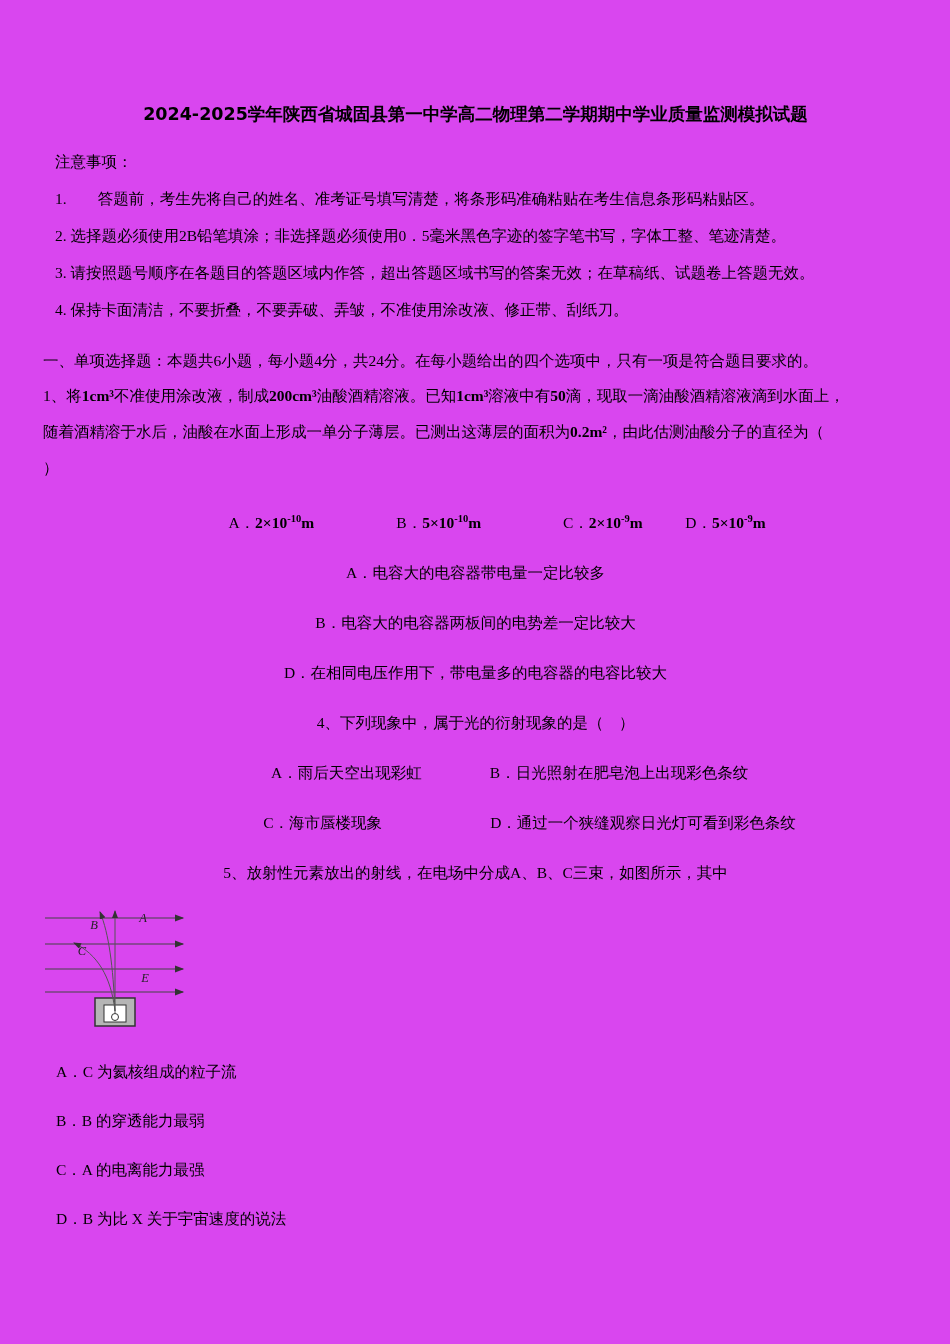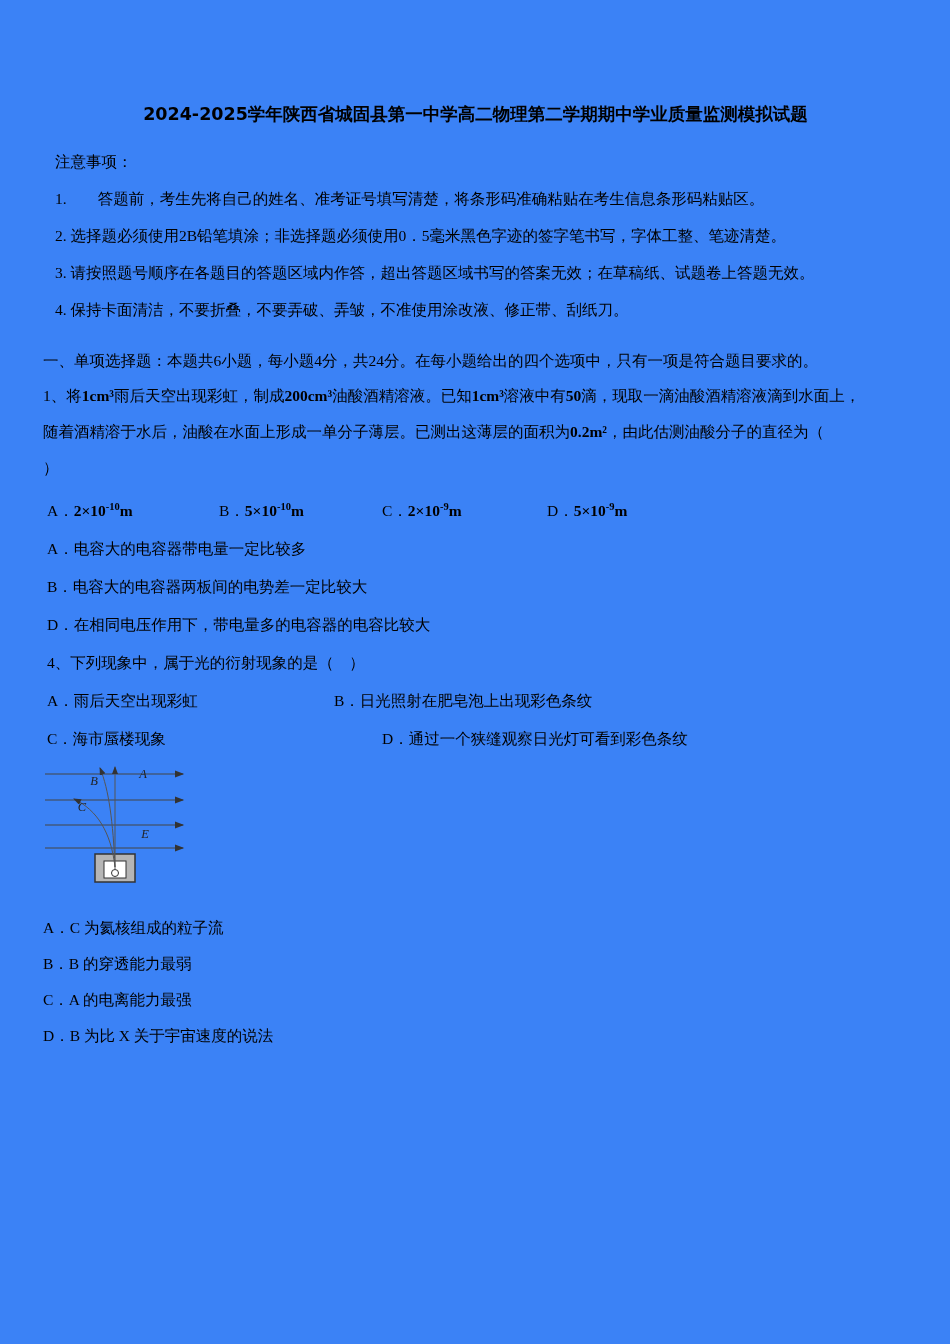--- a/index.html
+++ b/index.html
@@ -1,35 +1,35 @@
 <!DOCTYPE html>
 <html><head>
 <meta charset="utf-8">
 <style>
   * { box-sizing: border-box; }
   html,body { margin:0; padding:0; background:#ffffff; }
   .page {
     position:relative;
     width:950px; height:1344px;
-    background:#3b82f6; color:#000;
+    background:#d946ef; color:#000;
     font-family:"Liberation Serif","DejaVu Serif",serif;
     font-size:15.5px;
     padding:102px 42px 0 43px;
     overflow:hidden;
   }
   .title {
     font-family:"DejaVu Sans","Liberation Sans",sans-serif;
     font-size:17.5px; font-weight:700; text-align:center;
     margin:0 0 22px 0; line-height:25px;
   }
   .notice-h, .notice-item { margin:12px; line-height:25px; }
   .section-heading { margin:24px 0 2px 0; line-height:30px; }
-  .qline { margin:4px; line-height:34px; white-space:nowrap; }
+  .qline { margin:16px; line-height:34px; white-space:nowrap;text-align:center; }
   .q1line { margin:0; line-height:36px; white-space:nowrap; }
-  .q5line { margin:0; line-height:36px; }
+  .q5line { margin:13px; line-height:36px; }
   .bd { font-weight:700; }
   sup { font-size:10.5px; }
   .opt-cell { display:inline-block; }
   .w-a { width:172px; }
   .w-b { width:163px; }
   .w-c { width:165px; }
   .w-r1 { width:287px; }
   .w-r2 { width:335px; }
   .diagram-wrap { margin:6px 0 10px 0; }
   .diagram-wrap svg text {
@@ -48,21 +48,21 @@
     <p class="notice-h">注意事项：</p>
     <p class="notice-item">1.　　答题前，考生先将自己的姓名、准考证号填写清楚，将条形码准确粘贴在考生信息条形码粘贴区。</p>
     <p class="notice-item">2. 选择题必须使用2B铅笔填涂；非选择题必须使用0．5毫米黑色字迹的签字笔书写，字体工整、笔迹清楚。</p>
     <p class="notice-item">3. 请按照题号顺序在各题目的答题区域内作答，超出答题区域书写的答案无效；在草稿纸、试题卷上答题无效。</p>
     <p class="notice-item">4. 保持卡面清洁，不要折叠，不要弄破、弄皱，不准使用涂改液、修正带、刮纸刀。</p>
   </div>
 
   <p class="section-heading">一、单项选择题：本题共6小题，每小题4分，共24分。在每小题给出的四个选项中，只有一项是符合题目要求的。</p>
 
   <div>
-    <p class="q1line"><span>1、将</span><span class="bd">1cm³</span><span>雨后天空出现彩虹，制成</span><span class="bd">200cm³</span><span>油酸酒精溶液。已知</span><span class="bd">1cm³</span><span>溶液中有</span><span class="bd">50</span><span>滴，现取一滴油酸酒精溶液滴到水面上，</span></p>
+    <p class="q1line"><span>1、将</span><span class="bd">1cm³</span><span>不准使用涂改液，制成</span><span class="bd">200cm³</span><span>油酸酒精溶液。已知</span><span class="bd">1cm³</span><span>溶液中有</span><span class="bd">50</span><span>滴，现取一滴油酸酒精溶液滴到水面上，</span></p>
     <p class="q1line"><span>随着酒精溶于水后，油酸在水面上形成一单分子薄层。已测出这薄层的面积为</span><span class="bd">0.2m²</span><span>，由此估测油酸分子的直径为（</span></p>
     <p class="q1line"><span>）</span></p>
     <p class="qline">
       <span class="opt-cell w-a"><span>A．</span><span class="bd"><span>2×10</span><sup>-10</sup><span>m</span></span></span><span class="opt-cell w-b"><span>B．</span><span class="bd"><span>5×10</span><sup>-10</sup><span>m</span></span></span><span class="opt-cell w-c"><span>C．</span><span class="bd"><span>2×10</span><sup>-9</sup><span>m</span></span></span><span class="opt-cell"><span>D．</span><span class="bd"><span>5×10</span><sup>-9</sup><span>m</span></span></span>
     </p>
   </div>
 
   <div>
     <p class="qline">A．电容大的电容器带电量一定比较多</p>
     <p class="qline">B．电容大的电容器两板间的电势差一定比较大</p>
@@ -70,20 +70,21 @@
   </div>
 
 
   <div>
     <p class="qline">4、下列现象中，属于光的衍射现象的是（　）</p>
     <p class="qline"><span class="opt-cell w-r1">A．雨后天空出现彩虹</span><span class="opt-cell">B．日光照射在肥皂泡上出现彩色条纹</span></p>
     <p class="qline"><span class="opt-cell w-r2">C．海市蜃楼现象</span><span class="opt-cell">D．通过一个狭缝观察日光灯可看到彩色条纹</span></p>
   </div>
 
   <div>
+    <p class="qline">5、放射性元素放出的射线，在电场中分成A、B、C三束，如图所示，其中</p>
 
     <div class="diagram-wrap">
       <svg width="200" height="132" viewBox="0 0 200 132">
         <defs>
           <marker id="arr" markerWidth="9" markerHeight="8" refX="7" refY="3" orient="auto">
             <path d="M0,0 L8,3 L0,6 Z" fill="#333"></path>
           </marker>
         </defs>
 
         <line x1="2" y1="12" x2="140" y2="12" stroke="#444" stroke-width="1.2" marker-end="url(#arr)"></line>

